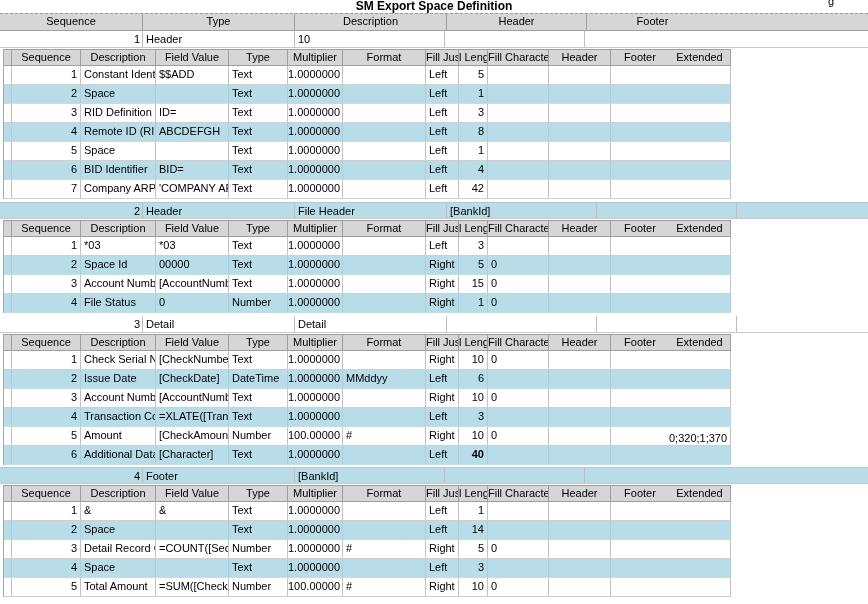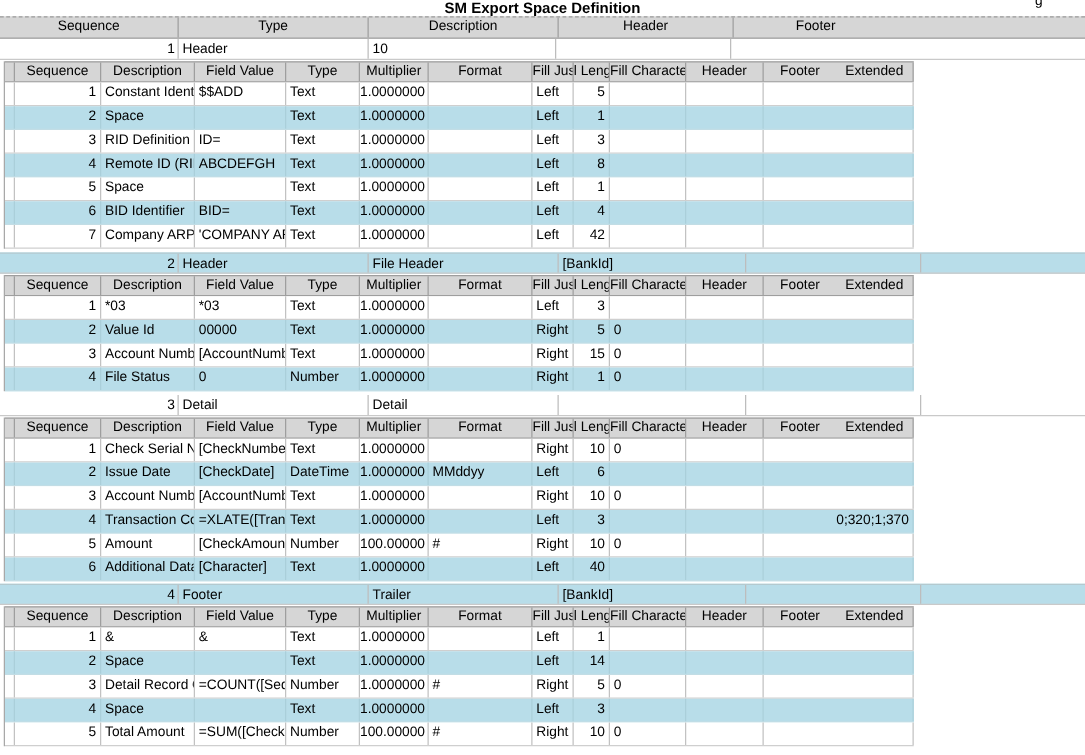--- a/index.html
+++ b/index.html
@@ -218,21 +218,21 @@
         <div class="dcell" style="width: 33px;">Left</div>
         <div class="dcell r" style="width: 29px;">3</div>
         <div class="dcell" style="width: 61px;"></div>
         <div class="dcell" style="width: 62px;"></div>
         <div class="dcell nb" style="width: 58px;"></div>
         <div class="dcell r" style="width: 62px;"></div>
       </div>
       <div class="trow drow blue">
         <div class="dcell" style="width: 8px;"></div>
         <div class="dcell r" style="width: 69px;">2</div>
-        <div class="dcell" style="width: 75px;">Value Id</div>
+        <div class="dcell" style="width: 75px;">Space Id</div>
         <div class="dcell" style="width: 73px;">00000</div>
         <div class="dcell" style="width: 59px;">Text</div>
         <div class="dcell r" style="width: 55px;">1.0000000</div>
         <div class="dcell" style="width: 83px;"></div>
         <div class="dcell" style="width: 33px;">Right</div>
         <div class="dcell r" style="width: 29px;">5</div>
         <div class="dcell" style="width: 61px;">0</div>
         <div class="dcell" style="width: 62px;"></div>
         <div class="dcell nb" style="width: 58px;"></div>
         <div class="dcell r" style="width: 62px;"></div>
@@ -344,21 +344,21 @@
         <div class="dcell" style="width: 75px;">Transaction Code</div>
         <div class="dcell" style="width: 73px;">=XLATE([Transa</div>
         <div class="dcell" style="width: 59px;">Text</div>
         <div class="dcell r" style="width: 55px;">1.0000000</div>
         <div class="dcell" style="width: 83px;"></div>
         <div class="dcell" style="width: 33px;">Left</div>
         <div class="dcell r" style="width: 29px;">3</div>
         <div class="dcell" style="width: 61px;"></div>
         <div class="dcell" style="width: 62px;"></div>
         <div class="dcell nb" style="width: 58px;"></div>
-        <div class="dcell r" style="width: 62px;">0;320;1;370</div>
+        <div class="dcell r" style="width: 62px; margin-top: 22px;">0;320;1;370</div>
       </div>
       <div class="trow drow">
         <div class="dcell" style="width: 8px;"></div>
         <div class="dcell r" style="width: 69px;">5</div>
         <div class="dcell" style="width: 75px;">Amount</div>
         <div class="dcell" style="width: 73px;">[CheckAmount]</div>
         <div class="dcell" style="width: 59px;">Number</div>
         <div class="dcell r" style="width: 55px;">100.00000</div>
         <div class="dcell" style="width: 83px;">#</div>
         <div class="dcell" style="width: 33px;">Right</div>
@@ -370,32 +370,31 @@
       </div>
       <div class="trow drow blue">
         <div class="dcell" style="width: 8px;"></div>
         <div class="dcell r" style="width: 69px;">6</div>
         <div class="dcell" style="width: 75px;">Additional Data</div>
         <div class="dcell" style="width: 73px;">[Character]</div>
         <div class="dcell" style="width: 59px;">Text</div>
         <div class="dcell r" style="width: 55px;">1.0000000</div>
         <div class="dcell" style="width: 83px;"></div>
         <div class="dcell" style="width: 33px;">Left</div>
-        <div class="dcell r" style="width: 29px;">40</div>
+        <div class="dcell r" style="width: 29px; font-weight: bold;">40</div>
         <div class="dcell" style="width: 61px;"></div>
         <div class="dcell" style="width: 62px;"></div>
         <div class="dcell nb" style="width: 58px;"></div>
         <div class="dcell r" style="width: 62px;"></div>
       </div>
     </div>
 
   <div class="grow blue" style="top:467px">
     <div class="gc r ow0">4</div>
     <div class="gc ow1">Footer</div>
-    <div class="gc ow2">Trailer</div>
     <div class="gc ow3">[BankId]</div>
     <div class="gc ow4"></div>
     <div class="gc ow5"></div>
   </div>
   <div class="itable" style="top:485px">
       <div class="trow thead">
         <div class="hcell" style="width: 8px;"></div>
         <div class="hcell" style="width: 69px;">Sequence</div>
         <div class="hcell" style="width: 75px;">Description</div>
         <div class="hcell" style="width: 73px;">Field Value</div>

